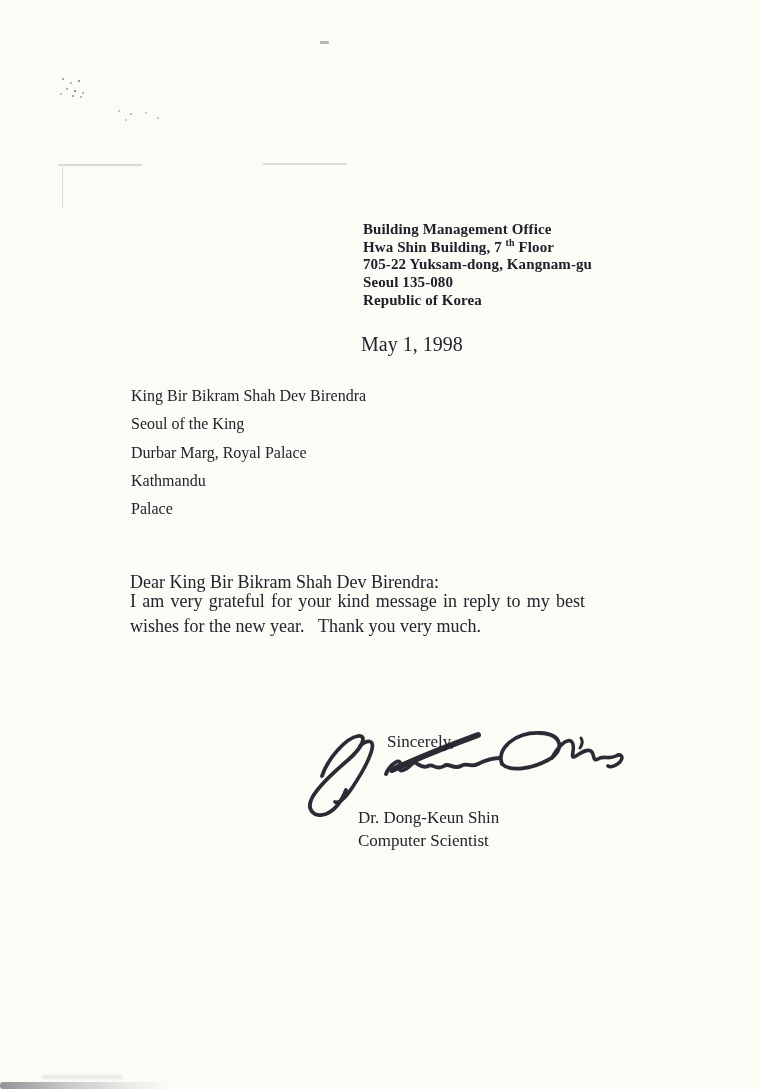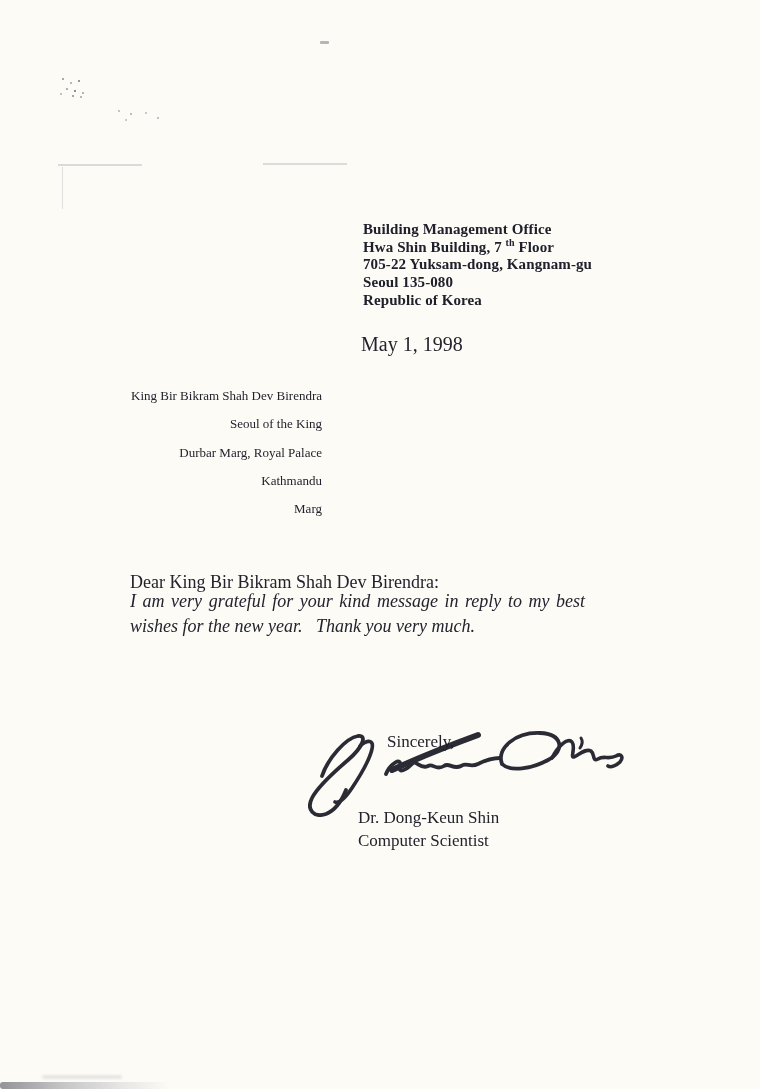--- a/index.html
+++ b/index.html
@@ -22,27 +22,27 @@
     letter-spacing: 0.1px;
     color: #20202c;
     margin-left: 25px;
   }
   #sender sup { font-size: 10px; vertical-align: super; line-height: 0; text-align: center; }
 
   
   #date-line { left: 361px; top: 333px; font-size: 20px; }
 
   
-  #recipient { left: 131px; top: 382px; font-size: 13px; line-height: 28.3px; text-align: right; }
+  #recipient { left: 131px; top: 382px; font-size: 16px; line-height: 28.3px; }
 
   
   #salutation { left: 130px; top: 572px; font-size: 18px; }
 
   
-  #body-par { left: 130px; top: 589px; width: 455px; font-size: 18px; line-height: 25.3px; font-style: italic; }
+  #body-par { left: 130px; top: 589px; width: 455px; font-size: 18px; line-height: 25.3px; }
   #body-par .just { text-align: justify; text-align-last: justify; }
 
   
   #closing { left: 387px; top: 712px; font-size: 17px; margin-top: 20px; }
 
   
   #signature-svg { left: 290px; top: 724px; }
   #sig-block { left: 358px; top: 806px; font-size: 17px; line-height: 23px; }
 
   
@@ -87,21 +87,21 @@
     <div>Republic of Korea</div>
   </div>
 
   <div id="date-line" class="abs">May 1, 1998</div>
 
   <div id="recipient" class="abs">
     <div>King Bir Bikram Shah Dev Birendra</div>
     <div>Seoul of the King</div>
     <div>Durbar Marg, Royal Palace</div>
     <div>Kathmandu</div>
-    <div>Marg</div>
+    <div>Palace</div>
   </div>
 
   <div id="salutation" class="abs">Dear King Bir Bikram Shah Dev Birendra:</div>
 
   <div id="body-par" class="abs">
     <div class="just">I am very grateful for your kind message in reply to my best</div>
     <div>wishes for the new year.&nbsp;&nbsp;&nbsp;Thank you very much.</div>
   </div>
 
   <div id="closing" class="abs">Sincerely,</div>

